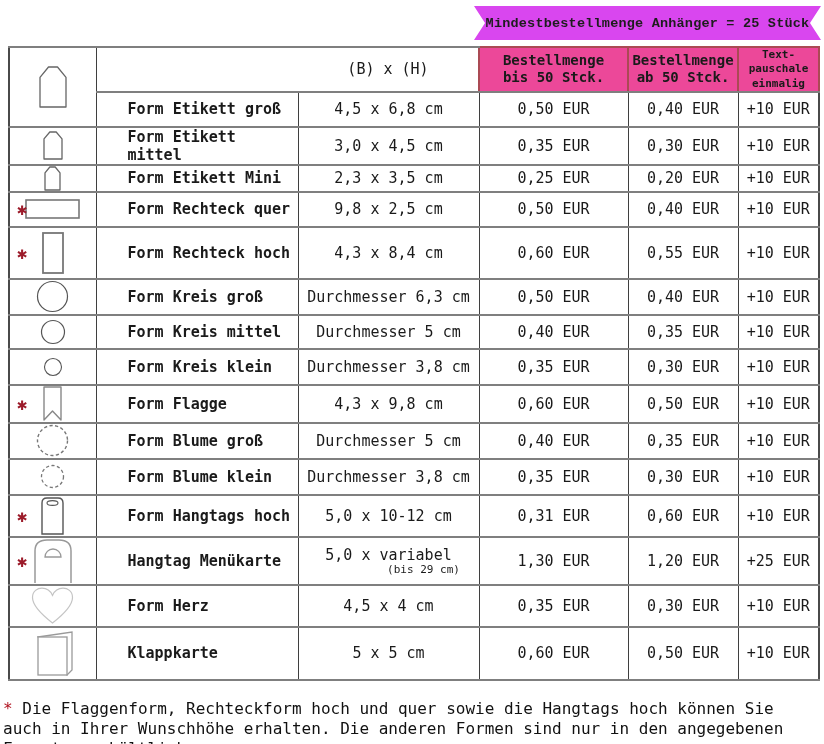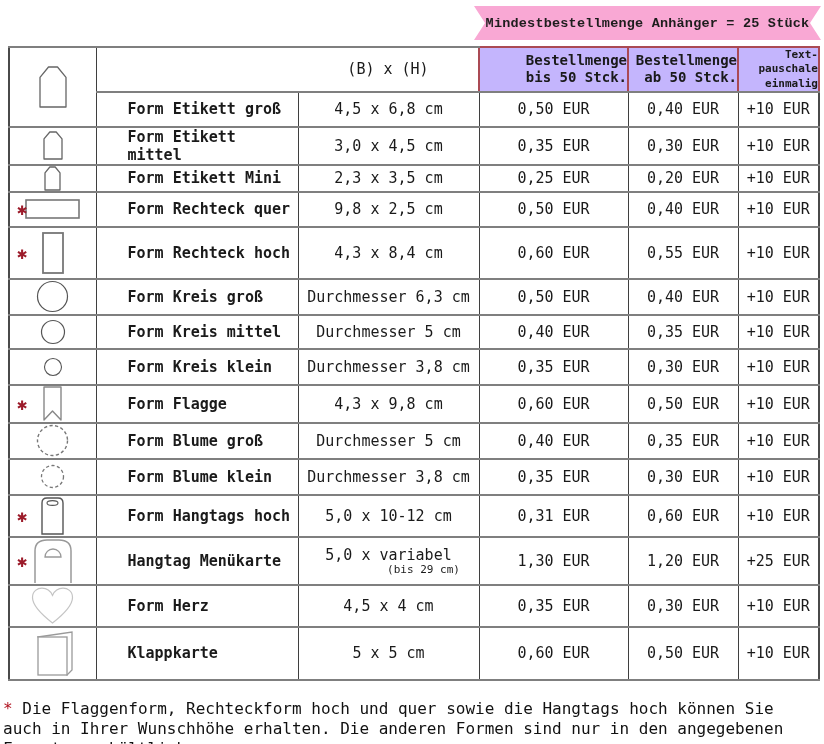--- a/index.html
+++ b/index.html
@@ -3,21 +3,21 @@
 <meta charset="utf-8">
 <style>
   html,body{margin:0;padding:0;}
   body{
     width:824px;height:744px;position:relative;background:#ffffff;
     font-family:"DejaVu Sans Mono", monospace;color:#1a1a1a;overflow:hidden;
   }
   
   .banner{
     position:absolute;top:6px;left:474px;width:347px;height:34px;
-    background:#f9a8d4;
+    background:#d946ef;
     clip-path:polygon(0 0,100% 0,calc(100% - 11px) 50%,100% 100%,0 100%,11px 50%);
     display:flex;align-items:center;justify-content:center;
   }
   .banner span{
     font-family:"Liberation Mono", monospace;font-weight:bold;
     font-size:13.5px;letter-spacing:.2px;color:#1d1d1d;white-space:nowrap;
   }
   
   table{
     position:absolute;top:46px;left:8px;width:810px;
@@ -39,23 +39,23 @@
   tr:nth-child(8){height:34px}
   tr:nth-child(9){height:36px}
   tr:nth-child(10){height:38px}
   tr:nth-child(11){height:36px}
   tr:nth-child(12){height:36px}
   tr:nth-child(13){height:42px}
   tr:nth-child(14){height:48px}
   tr:nth-child(15){height:42px}
   tr:nth-child(16){height:53px}
   .pink{
-    background:#c4b5fd;
+    background:#ec4899;
     border:2px solid #aa4a54;border-bottom:2px solid #7f7f7f;
-    text-align:right;font-weight:bold;
+    text-align:center;font-weight:bold;
   }
   .qty-header{font-size:14px;line-height:1.28;}
   .small-header{font-size:11px;line-height:1.3;}
   .prewrap{white-space:pre-line;}
   .bxh-cell{font-size:15px;}
   .bxh{margin-left:202px;width:179px;text-align:center;}
   .icon-cell{position:relative;text-align:center;}
   .icon-box{display:inline-flex;align-items:center;justify-content:center;vertical-align:middle;}
   .icon-box svg{display:block;}
   .asterisk{

